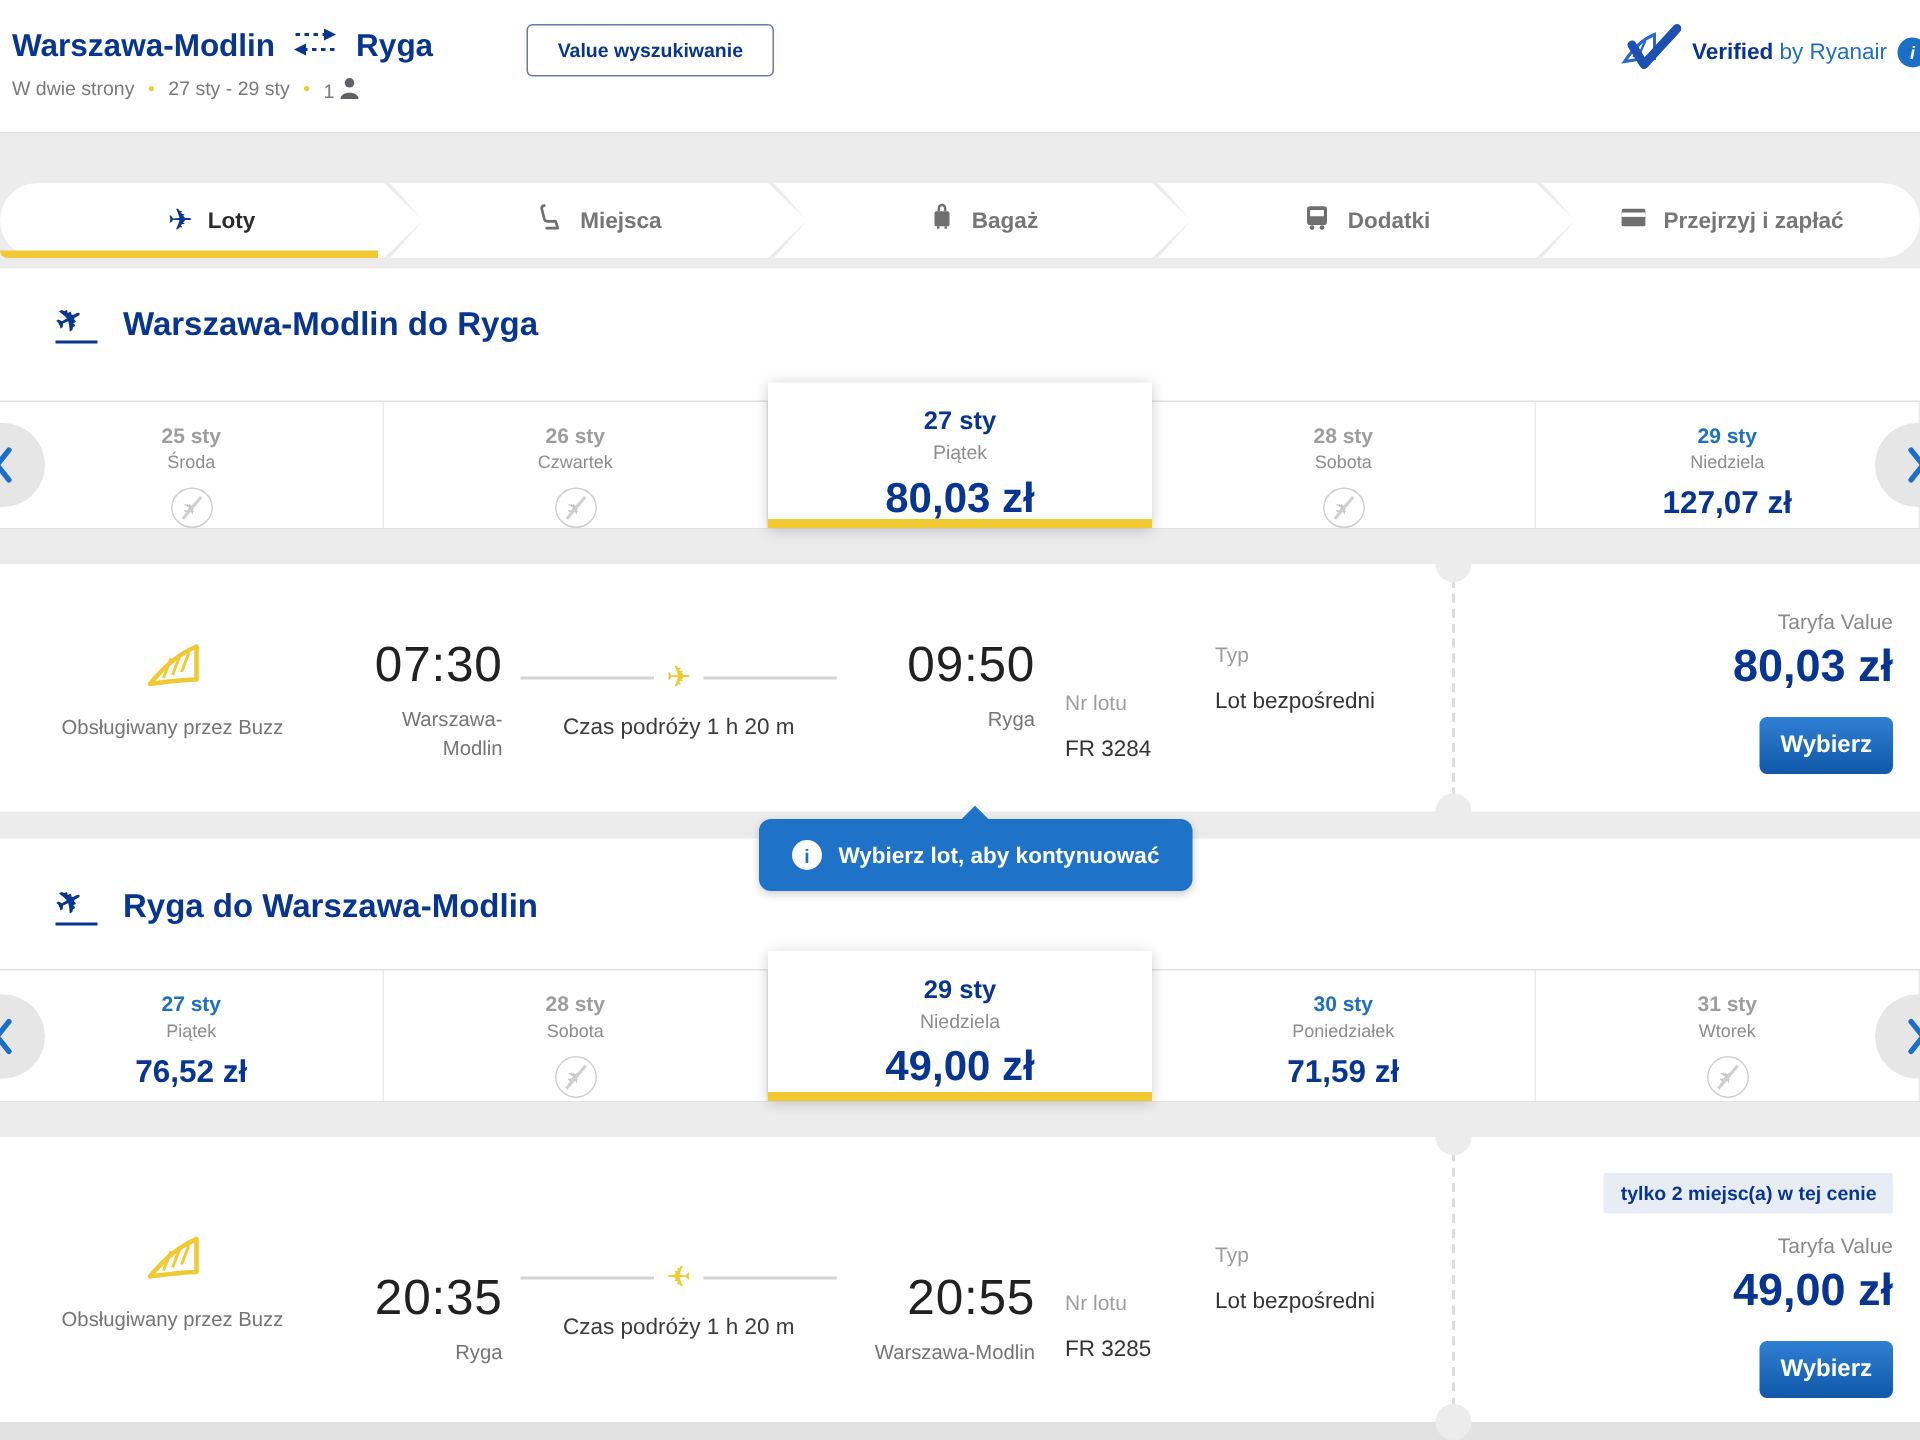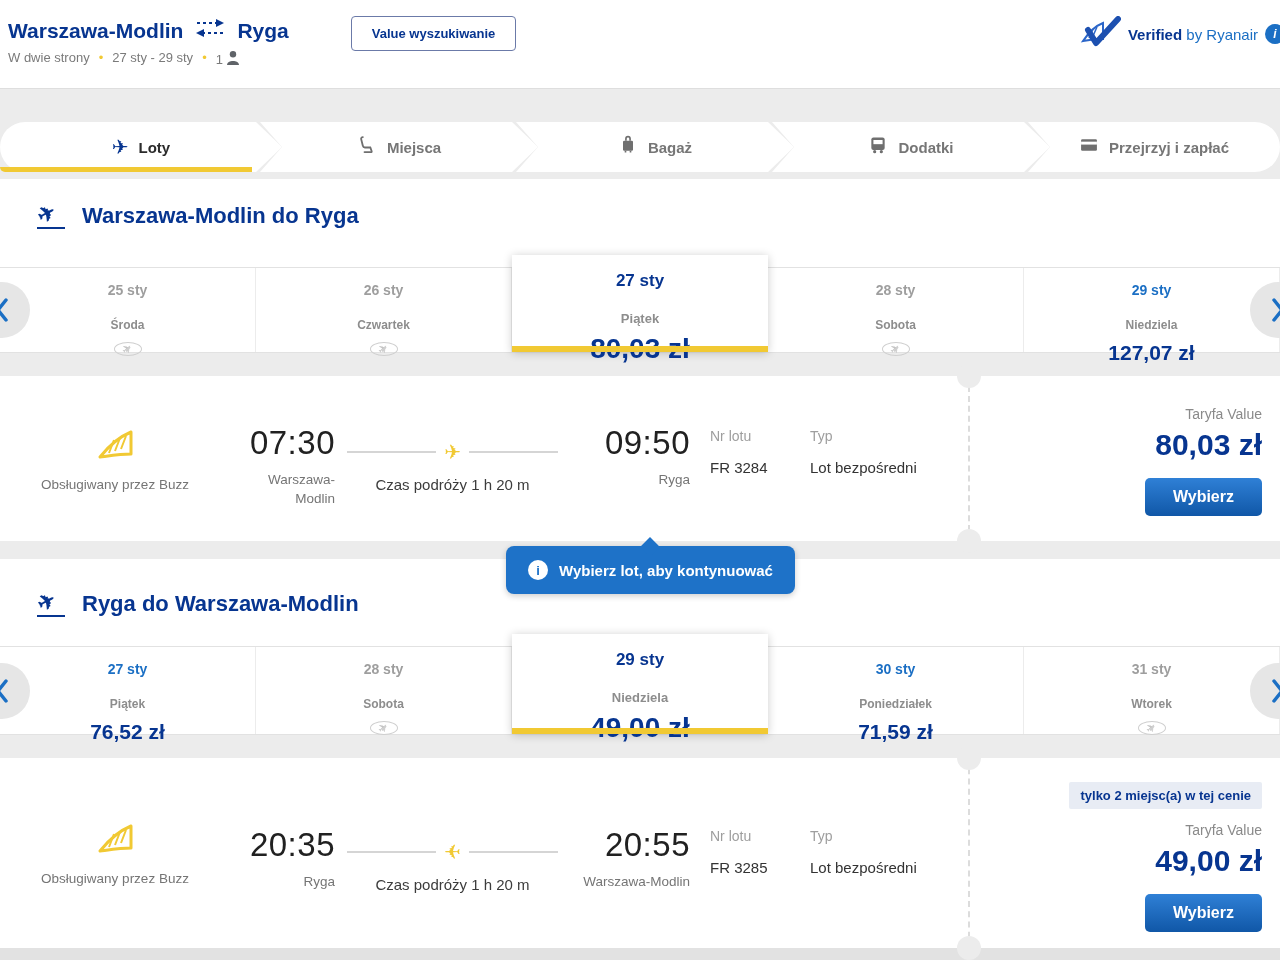--- a/index.html
+++ b/index.html
@@ -49,21 +49,21 @@
   .takeoff::after{content:'';position:absolute;left:1px;right:3px;bottom:0;height:2px;background:#073590;}
   
   .carousel{display:flex;position:relative;background:#fff;border-top:1px solid #e2e2e2;border-bottom:1px solid #e2e2e2;}
   .car1{margin-top:38px;height:84px;text-align:right;}
   .car2{margin-top:29px;height:87px;}
   .dcell{width:256px;box-sizing:border-box;border-right:1px solid #ececec;display:flex;flex-direction:column;
     align-items:center;justify-content:flex-start;padding-top:14px;cursor:pointer;}
   .dcell:last-of-type{border-right:none;}
   .d-date{font-size:14px;font-weight:bold;color:#9e9e9e;}
   .has-price .d-date{color:#1b6fc4;}
-  .d-day{font-size:12px;color:#8d8d8d;margin-top:20px;font-weight:bold;}
+  .d-day{font-size:12px;color:#8d8d8d;margin-top:3px;}
   .d-price{font-size:21px;font-weight:bold;color:#073590;margin-top:9px;}
   .nf{position:relative;width:26px;height:26px;border:1.5px solid #cfcfcf;border-radius:50%;margin-top:10px;
     display:flex;align-items:center;justify-content:center;}
   .nf .pl{font-size:12px;color:#c4c4c4;transform:rotate(-40deg);line-height:1;}
   .nf::after{content:'';position:absolute;left:12px;top:3px;bottom:3px;width:1.5px;background:#cfcfcf;transform:rotate(40deg);}
   .dsel{position:relative;z-index:2;background:#fff;box-shadow:0 1px 9px rgba(0,0,0,.20);border-right:none;padding-top:16px;}
   .car1 .dsel{height:97px;margin-top:-13px;}
   .car2 .dsel{height:100px;margin-top:-13px;}
   .dsel .d-date{font-size:17px;color:#073590;}
   .dsel .d-day{font-size:13px;}
@@ -78,47 +78,47 @@
   .gap18{height:18px;}
   .fcard{background:#fff;display:flex;position:relative;}
   .card1{height:165px;}
   .card2{height:190px;}
   .col-op{width:230px;display:flex;flex-direction:column;align-items:center;justify-content:center;gap:9px;}
   .op-label{font-size:13.5px;color:#757575;}
   .col-dep,.col-arr{text-align:right;box-sizing:border-box;}
   .col-dep{width:105px;}
   .col-arr{width:120px;}
   .card1 .col-dep,.card1 .col-arr{padding-top:48px;}
-  .card2 .col-dep,.card2 .col-arr{padding-top:68px;}
+  .card2 .col-dep,.card2 .col-arr{padding-top:88px;}
   .ftime{font-size:33px;color:#212121;letter-spacing:.5px;}
   .fcity{font-size:13.5px;color:#757575;margin-top:9px;line-height:1.4;}
   .col-dur{width:235px;box-sizing:border-box;text-align:center;padding:0 12px;}
   .card1 .col-dur{padding-top:66px;}
   .card2 .col-dur{padding-top:84px;}
   .durline{display:flex;align-items:center;gap:8px;}
   .durline .seg{flex:1;height:1.5px;background:#d5d5d5;}
   .durplane{font-size:20px;color:#f1c933;line-height:1;}
   .flip{display:inline-block;transform:scaleX(-1);}
   .durtext{font-size:15px;color:#3c3c3c;margin-top:14px;white-space:nowrap;}
-  .col-fno{width:112px;box-sizing:border-box;padding-left:20px;}
+  .col-fno{width:112px;box-sizing:border-box;padding-left:20px;margin-top:32px;}
   .col-typ{flex:1;box-sizing:border-box;padding-left:8px;}
   .card1 .col-fno,.card1 .col-typ{padding-top:52px;}
   .card2 .col-fno,.card2 .col-typ{padding-top:70px;}
   .flabel{font-size:14px;color:#9e9e9e;}
   .fvalue{font-size:15px;color:#333;margin-top:15px;}
   .fare-panel{width:312px;box-sizing:border-box;border-left:2px dashed #dcdcdc;text-align:right;position:relative;
     padding:30px 18px 0 0;}
   .card2 .fare-panel{padding-top:24px;}
   .fare-panel::before,.fare-panel::after{content:'';position:absolute;left:-13px;width:24px;height:24px;border-radius:50%;background:#ececec;}
   .fare-panel::before{top:-12px;}
   .fare-panel::after{bottom:-12px;}
   .farelabel{font-size:14px;color:#8a8a8a;}
   .fareprice{font-size:30px;font-weight:bold;color:#073590;margin-top:6px;}
   .selbtn{display:inline-block;margin-top:16px;background:linear-gradient(180deg,#2f80d6,#1057a7);
-    color:#fff;font-weight:bold;font-size:16px;border:none;border-radius:5px;padding:10px 28px;cursor:pointer;font-family:inherit;}
+    color:#fff;font-weight:bold;font-size:16px;border:none;border-radius:5px;padding:10px 14px;cursor:pointer;font-family:inherit;}
   .seatsbadge{display:inline-block;background:#e8ecf4;color:#073590;font-size:13px;font-weight:bold;
     padding:6px 11px;border-radius:2px;margin-bottom:13px;}
   
   .tooltip{position:absolute;left:506px;top:546px;z-index:5;background:#1e72c8;border-radius:8px;
     display:flex;align-items:center;gap:11px;padding:14px 22px;box-shadow:0 2px 6px rgba(0,0,0,.2);}
   .tooltip::before{content:'';position:absolute;top:-6px;left:50%;margin-left:-7px;width:14px;height:14px;
     background:#1e72c8;transform:rotate(45deg);}
   .tt-info{width:20px;height:20px;border-radius:50%;background:#fff;color:#1e72c8;font-size:13px;font-weight:bold;
     display:flex;align-items:center;justify-content:center;flex:0 0 auto;}
   .tt-text{color:#fff;font-size:15px;font-weight:bold;white-space:nowrap;}

